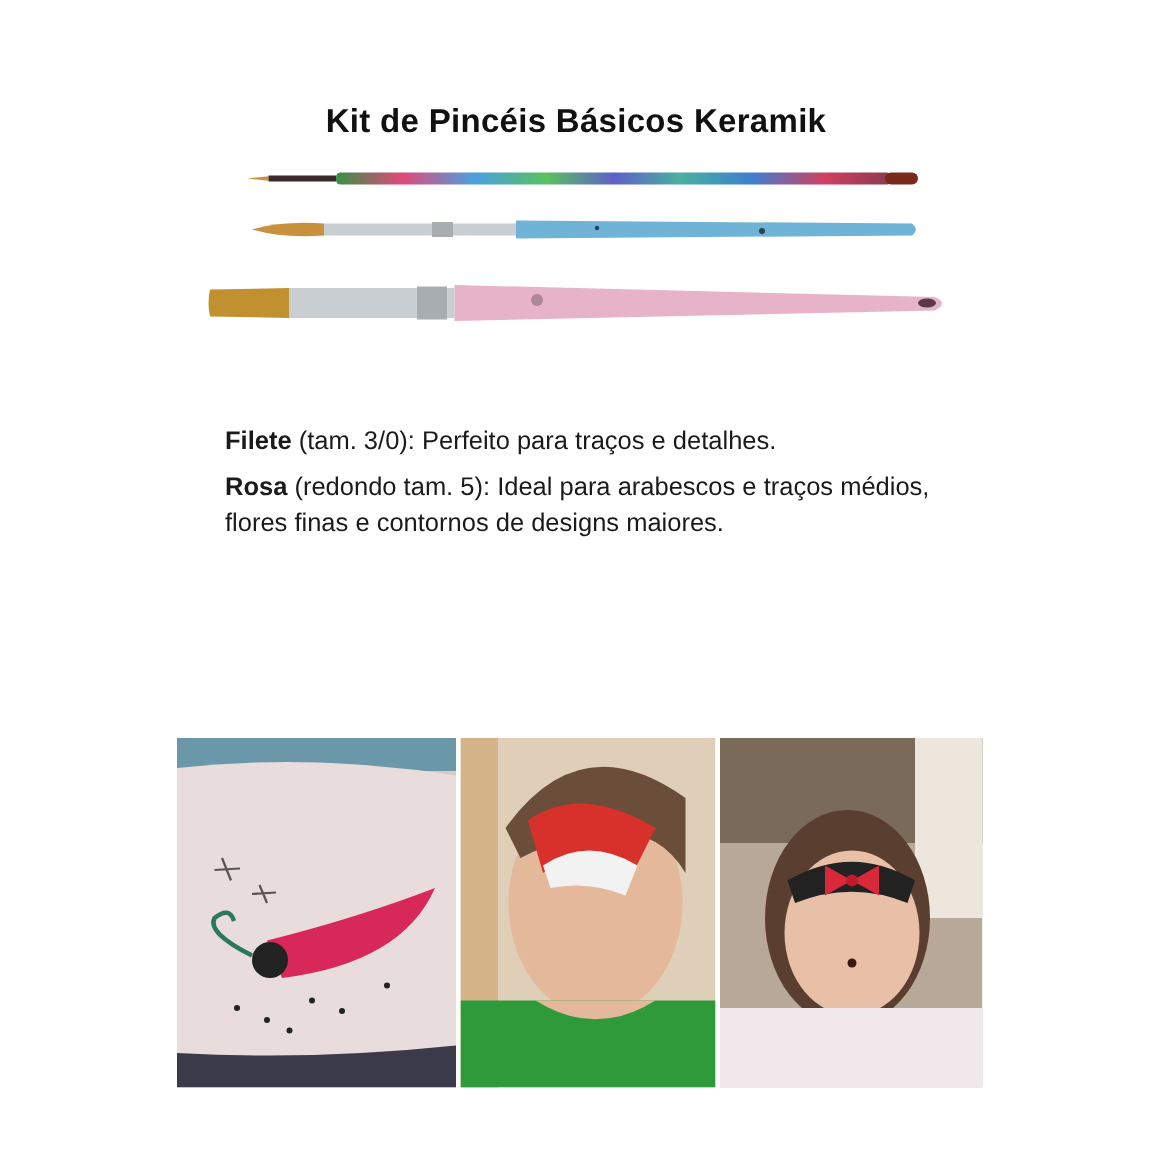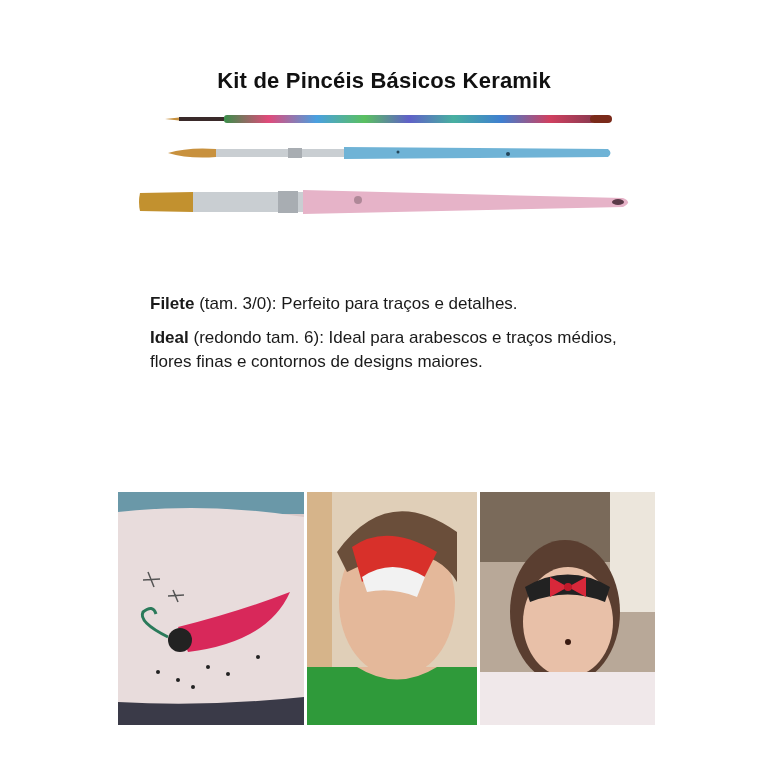--- a/index.html
+++ b/index.html
@@ -1,20 +1,20 @@
 <!DOCTYPE html>
 <html><head>
 <meta charset="utf-8">
 <style>
   html,body{margin:0;padding:0;background:#fff;}
   body{width:768px;height:768px;position:relative;overflow:hidden;font-family:"Liberation Sans","DejaVu Sans",sans-serif;color:#1a1a1a;}
   .title{position:absolute;top:36px;left:0;width:768px;text-align:center;font-size:22px;font-weight:bold;color:#111;letter-spacing:0.2px;margin-top:32px;}
   .brush{position:absolute;}
   .desc{position:absolute;left:150px;top:282px;width:500px;font-size:17px;line-height:24px;color:#1a1a1a;}
-  .desc p{margin:10px 0 7px 0;}
+  .desc p{margin:0 0 7px 0;}
   .desc b{font-weight:bold;}
   .photo{position:absolute;top:492px;height:233px;overflow:hidden;}
 </style>
 </head>
 <body>
 
 <div class="title">Kit de Pincéis Básicos Keramik</div>
 
 <svg class="brush" style="left:165px;top:112px" width="450" height="14" viewBox="0 0 450 14">
   <defs>
@@ -49,21 +49,21 @@
   <path d="M2 8 Q0 17 2 26 L55 27 L55 7 Z" fill="#c2912f"></path>
   <rect x="55" y="7" width="110" height="20" fill="#c9ced2"></rect>
   <rect x="140" y="6" width="20" height="22" fill="#a8adb2"></rect>
   <path d="M165 5 L485 13 Q495 17 485 22 L165 29 Z" fill="#e6b3c8"></path>
   <ellipse cx="480" cy="17" rx="6" ry="3" fill="#5a3a48"></ellipse>
   <circle cx="220" cy="15" r="4" fill="#8a6a78" opacity=".6"></circle>
 </svg>
 
 <div class="desc">
   <p><b>Filete</b><span> (tam. 3/0): Perfeito para traços e detalhes.</span></p>
-  <p><b>Ideal</b><span> (redondo tam. 6): Ideal para arabescos e traços médios, flores finas e contornos de designs maiores.</span></p>
+  <p><b>Rosa</b><span> (redondo tam. 5): Ideal para arabescos e traços médios, flores finas e contornos de designs maiores.</span></p>
 </div>
 
 <svg class="photo" style="left:118px" width="186" height="233" viewBox="0 0 186 233">
   <rect width="186" height="233" fill="#d9c9c9"></rect>
   <rect width="186" height="22" fill="#6a98a8"></rect>
   <rect y="200" width="186" height="33" fill="#3a3a48"></rect>
   <path d="M0 20 Q90 10 186 25 L186 205 Q90 215 0 210 Z" fill="#e8dcdc"></path>
   <path d="M60 135 Q120 120 172 100 Q150 150 70 160 Z" fill="#d8285a"></path>
   <ellipse cx="62" cy="148" rx="12" ry="12" fill="#222"></ellipse>
   <path d="M50 145 Q20 130 25 120 Q35 112 38 122" stroke="#2a7a5a" stroke-width="3" fill="none"></path>

